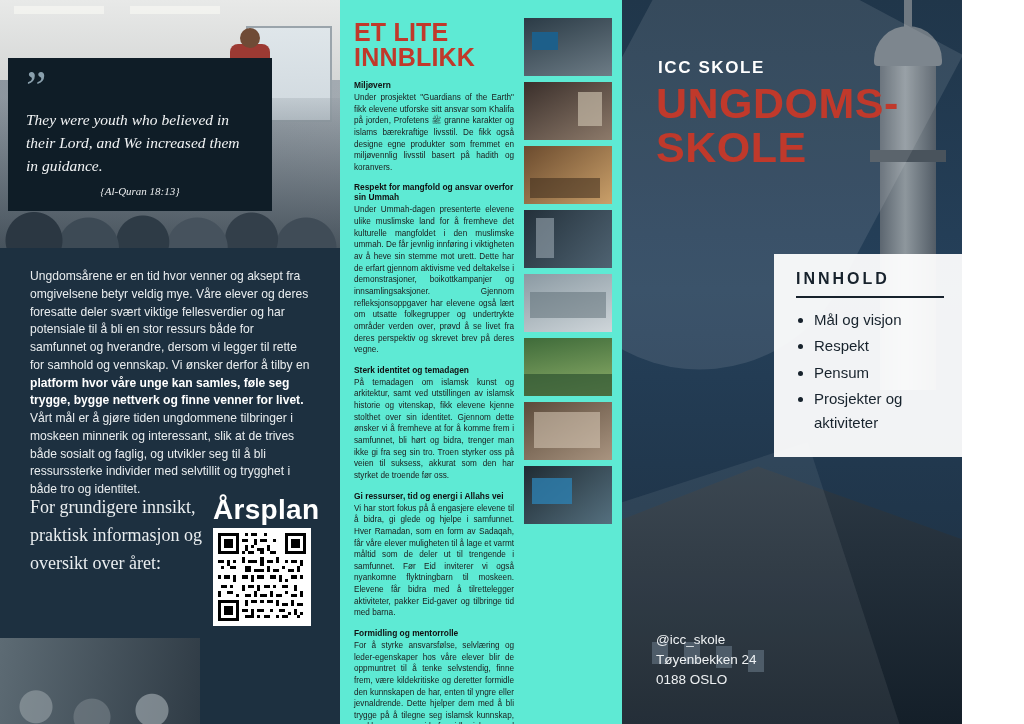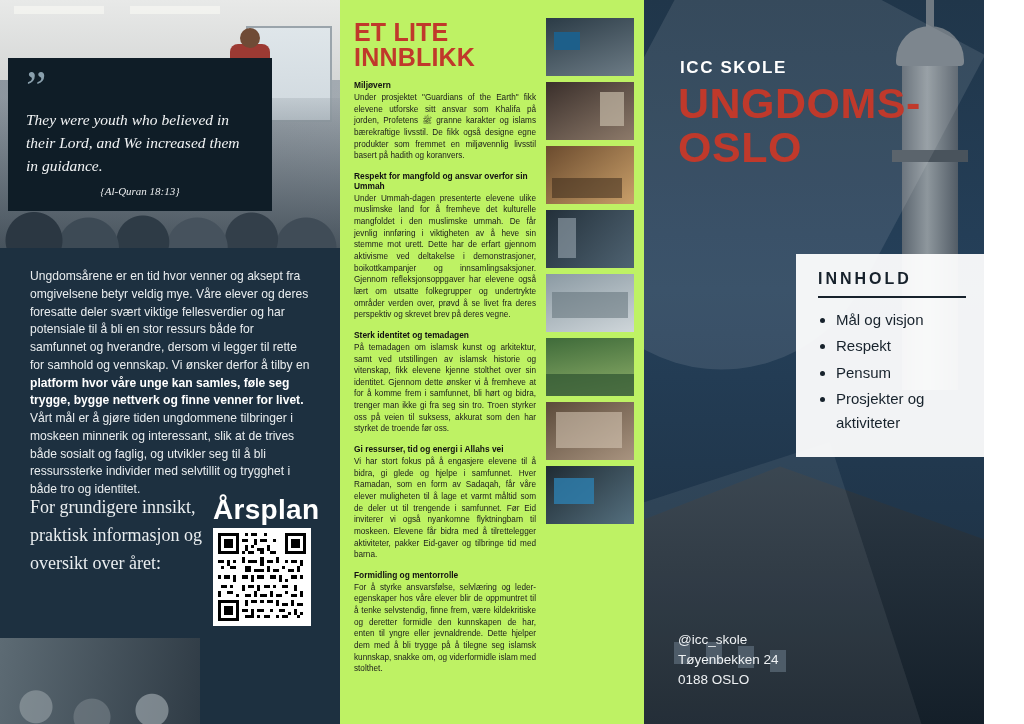--- a/index.html
+++ b/index.html
@@ -76,21 +76,21 @@
   .photo-bottom:after{
     content:""; position:absolute; inset:0;
     background:
       radial-gradient(circle at 18% 80%, #9fa8ad 16px, transparent 17px),
       radial-gradient(circle at 46% 92%, #7d878e 18px, transparent 19px),
       radial-gradient(circle at 76% 84%, #b3bcc1 16px, transparent 17px);
     opacity:.55;
   }
 
   
-  .panel-mid { position:relative; width:304px; height:724px; background:#bef264; padding:14px 10px 10px 14px; display:flex; gap:10px;}
+  .panel-mid { position:relative; width:282px; height:724px; background:#5eead4; padding:14px 10px 10px 14px; display:flex; gap:10px;}
   .mid-text { width:222px; }
   .mid-title {
     color:#c0392b; font-size:25px; font-weight:bold; letter-spacing:.2px;
     margin:6px 0 10px 0; line-height:1;
   }
   .mid-p { font-size:8.2px; line-height:1.42; text-align:justify; color:#1b1b1b; margin:0 0 9px 0;}
   .mid-h { font-size:8.4px; font-weight:bold; color:#111; margin:0 0 2px 0; }
 
   .mid-photos { width:88px; display:flex; flex-direction:column; gap:6px; padding-top:4px;}
   .thumb { width:88px; height:58px; position:relative; overflow:hidden; }
@@ -342,21 +342,21 @@
       <div class="bwin" style="left:62px; bottom:60px;"></div>
       <div class="bwin" style="left:94px; bottom:56px;"></div>
       <div class="bwin" style="left:126px; bottom:52px;"></div>
     </div>
     <div class="swoosh1"></div>
     <div class="swoosh2"></div>
 
     <div class="r-sub">ICC SKOLE</div>
     <div class="r-title">
       <div>UNGDOMS-</div>
-      <div>OSLO</div>
+      <div>SKOLE</div>
     </div>
 
     <div class="innhold-card">
       <div class="innhold-title">INNHOLD</div>
       <div class="innhold-rule"></div>
       <ul class="innhold-list">
         <li>Mål og visjon</li>
         <li>Respekt</li>
         <li>Pensum</li>
         <li>Prosjekter og aktiviteter</li>

